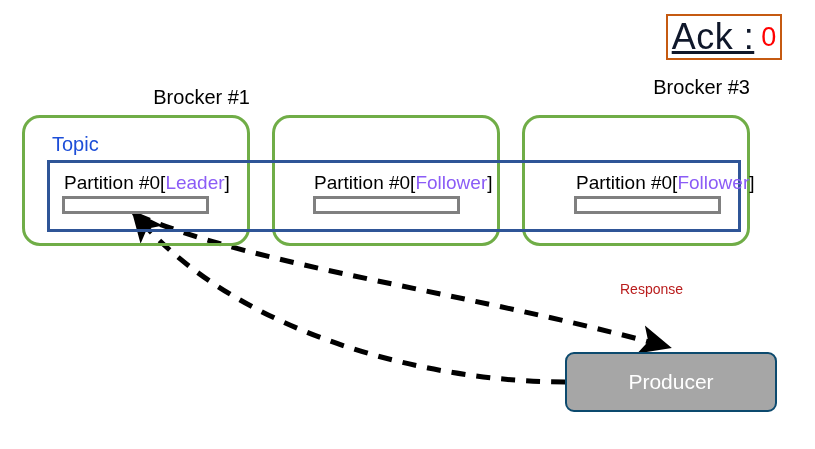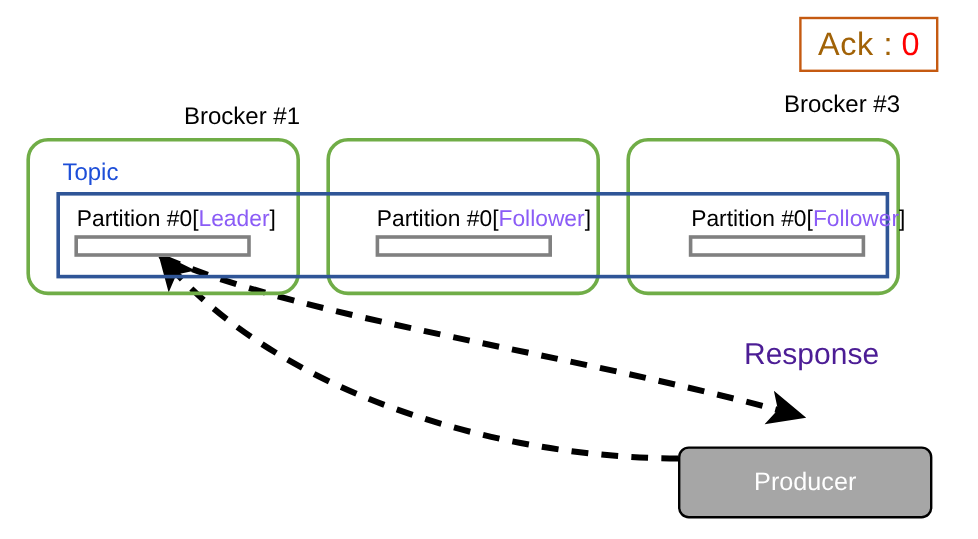--- a/index.html
+++ b/index.html
@@ -35,23 +35,24 @@
     height: 46px;
     border: 2px solid #C55A11;
     background: #ffffff;
     display: flex;
     align-items: center;
     justify-content: center;
     box-sizing: border-box;
     white-space: nowrap;
   }
   .ack-label {
-    font-size: 27px;
-    color: #a16207;
+    font-size: 36px;
+    color: #0f172a;
     letter-spacing: 0.5px;
+    text-decoration: underline;
   }
   .ack-value {
     font-size: 27px;
     color: #FF0000;
     margin-left: 7px;
   }
 
   
   .broker-title {
     position: absolute;
@@ -111,39 +112,38 @@
   }
 
   
   .producer-box {
     position: absolute;
     left: 565px;
     top: 352px;
     width: 212px;
     height: 60px;
     background: #A6A6A6;
-    border: 2px solid #000000;
+    border: 2px solid #0c4a6e;
     border-radius: 9px;
     box-sizing: border-box;
     display: flex;
     align-items: center;
     justify-content: center;
-    margin-top: 20px;
   }
   .producer-label {
     font-size: 21px;
     color: #ffffff;
     white-space: nowrap;
   }
 
   
   .flow-label {
     position: absolute;
-    font-size: 25px;
-    color: #4c1d95;
+    font-size: 14px;
+    color: #b91c1c;
     white-space: nowrap;
   }
   #label-response { left: 620px; top: 281px; }
   #label-request  { left: 277px; top: 371px; }
 </style>
 </head>
 <body>
 
 <div id="canvas">
 

